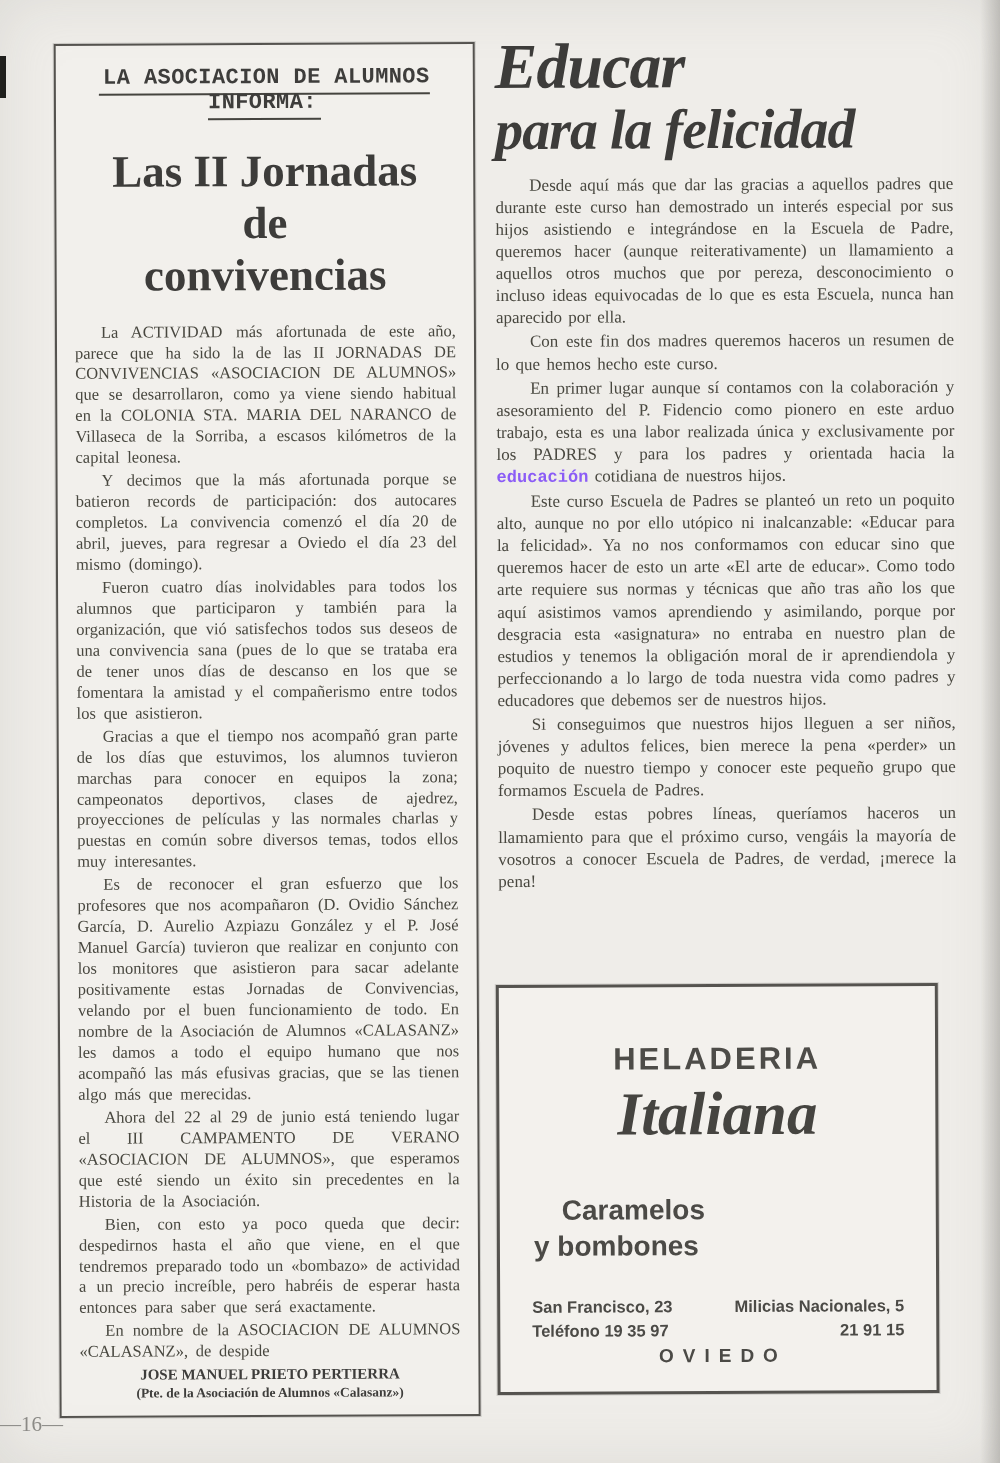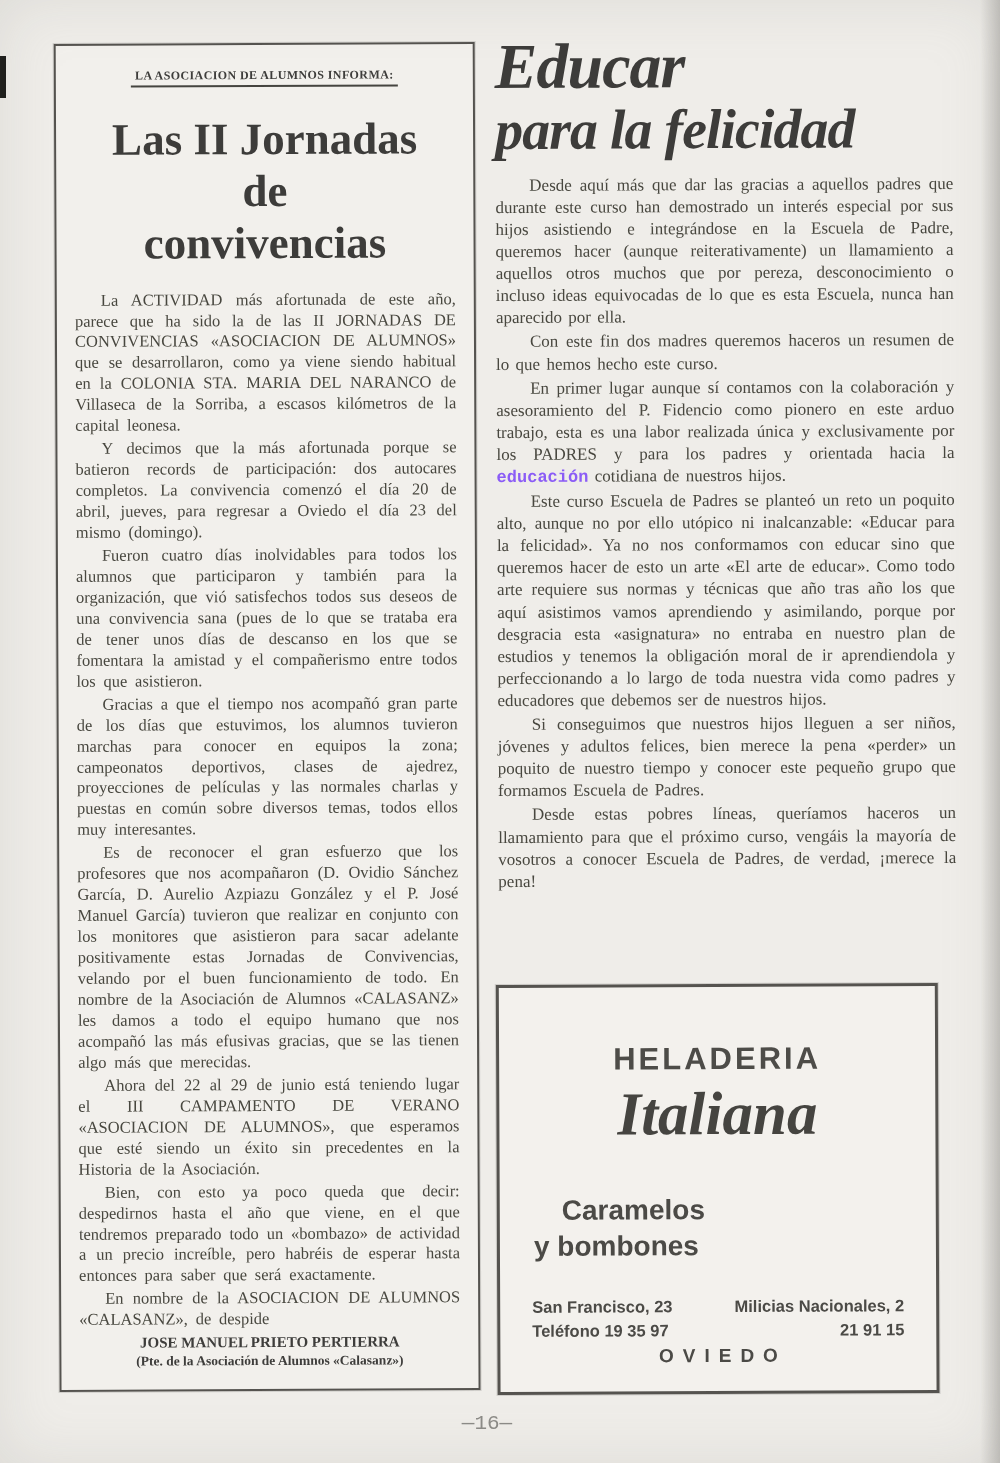--- a/index.html
+++ b/index.html
@@ -12,22 +12,22 @@
   .rot{position:absolute;inset:0;transform:rotate(-0.25deg);transform-origin:50% 55%;}
 
   
   .left-box{
     position:absolute;left:57px;top:42px;width:421px;min-height:1348px;
     border:2px solid #55534f;background:#f2f0ec;box-sizing:border-box;
     padding:16px 18px 14px;box-shadow:0 0 0 1px rgba(120,118,114,.25);
   }
   .kicker{text-align:center;margin-top:4px;}
   .kicker span{
-    font-size:12px;font-weight:bold;color:#3e3d3b;letter-spacing:.4px;
-    border-bottom:2px solid #45443f;padding:0 4px 3px;
+    font-size:22px;font-weight:bold;color:#3e3d3b;letter-spacing:.4px;
+    border-bottom:2px solid #45443f;padding:0 4px 3px;font-family:Liberation Mono, monospace;
   }
   .l-title{margin:30px 0 20px;text-align:center;font-weight:bold;color:#3d3c3a;
     font-size:45px;line-height:1.16;}
   .body p{margin:0 0 2px;text-align:justify;text-indent:26px;}
   .left-box .body{font-size:16.5px;line-height:1.27;color:#48473f;word-spacing:.22em;}
   .sig-name{text-align:center;font-weight:bold;font-size:15px;color:#3e3d3b;margin-top:4px;}
   .sig-role{text-align:center;font-weight:bold;font-size:13.5px;color:#3e3d3b;margin-top:2px;}
 
   
   .right-col{position:absolute;left:498px;top:34px;width:458px;}
@@ -53,22 +53,22 @@
   .ad-addr{
     position:absolute;left:0;right:0;bottom:48px;display:flex;justify-content:space-between;
     padding:0 32px;font-size:16.5px;font-weight:bold;line-height:1.45;
   }
   .ad-addr-right{text-align:right;}
   .ad-city{position:absolute;left:0;right:0;bottom:24px;text-align:center;
     font-size:19px;font-weight:bold;letter-spacing:9px;text-indent:9px;}
 
   
   .page-num{
-    position:absolute;top:1412px;left:0;width:974px;text-align:center;
-    font-family:Liberation Mono, monospace;font-size:21px;color:#8b8a86;
+    position:absolute;top:1412px;left:0;width:974px;text-align:left;
+    font-family:Liberation Serif, serif;font-size:21px;color:#8b8a86;
   }
   .mark-tl{position:absolute;left:0;top:56px;width:6px;height:42px;background:#161614;}
   .edge-right{
     position:absolute;right:0;top:0;width:20px;height:100%;
     background:linear-gradient(to right,rgba(100,98,94,0),rgba(100,98,94,.30));
   }
   .vignette{
     position:absolute;inset:0;pointer-events:none;
     box-shadow:inset 0 0 60px rgba(140,138,132,.18);
   }
@@ -121,21 +121,21 @@
       <div class="ad-heladeria">HELADERIA</div>
       <div class="ad-italiana">Italiana</div>
       <div class="ad-car1">Caramelos</div>
       <div class="ad-car2">y bombones</div>
       <div class="ad-addr">
         <div class="ad-addr-left">
           <div>San Francisco, 23</div>
           <div>Teléfono 19 35 97</div>
         </div>
         <div class="ad-addr-right">
-          <div>Milicias Nacionales, 2</div>
+          <div>Milicias Nacionales, 5</div>
           <div>21 91 15</div>
         </div>
       </div>
       <div class="ad-city">OVIEDO</div>
     </aside>
 
   </div>
 
   <div class="mark-tl"></div>
   <div class="edge-right"></div>

